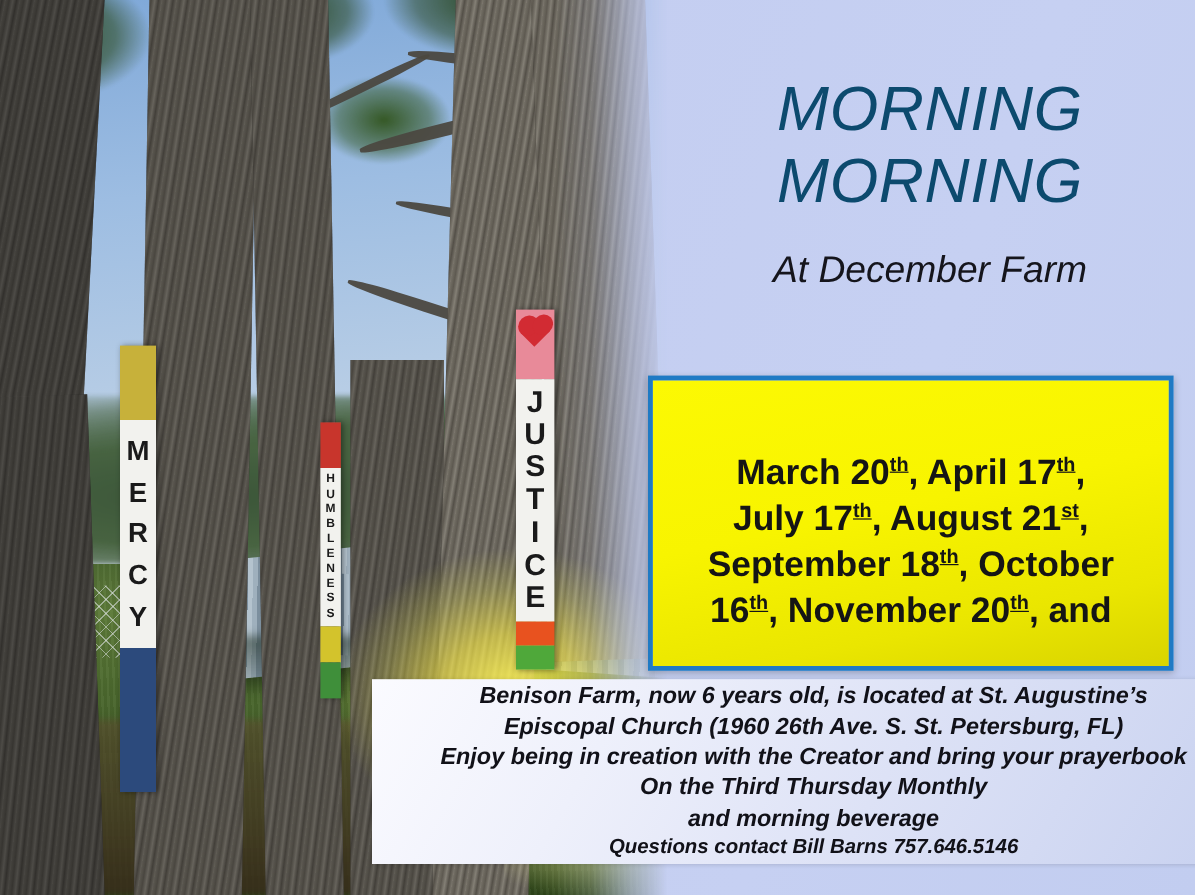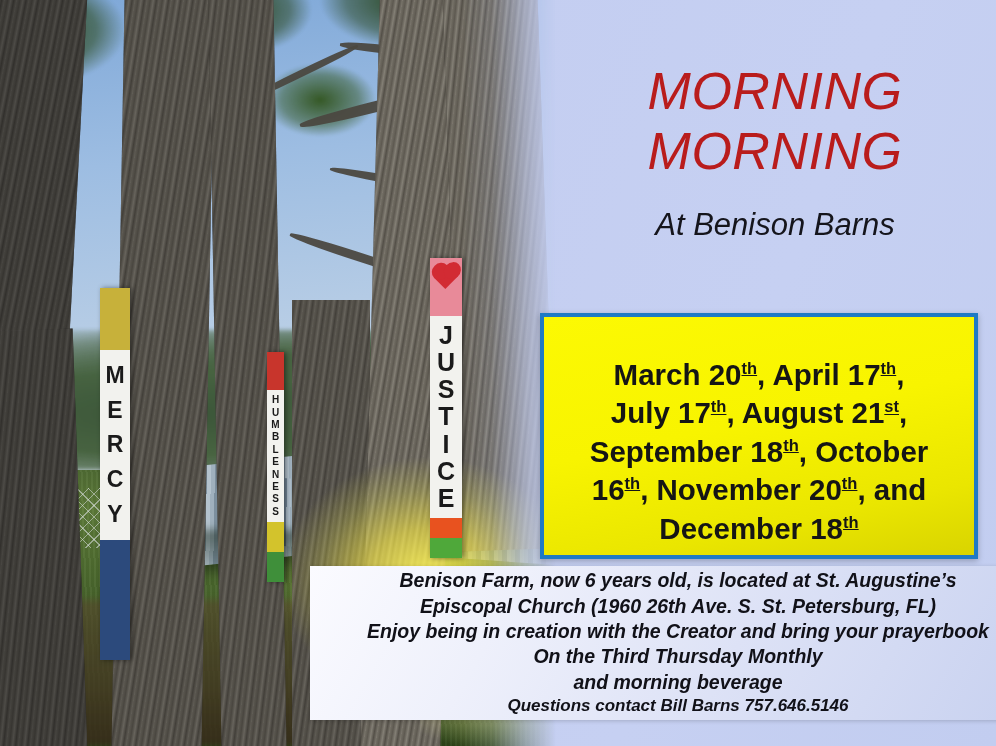--- a/index.html
+++ b/index.html
@@ -79,21 +79,21 @@
   .post .letters span{display:block;}
 
   .heart{width:100%;height:38px;display:flex;align-items:center;justify-content:center;}
   .heart i{display:block;width:18px;height:16px;position:relative;transform:rotate(-45deg);background:#d22b33;}
   .heart i:before,.heart i:after{content:"";position:absolute;width:18px;height:16px;background:#d22b33;border-radius:50%;}
   .heart i:before{top:-8px;left:0;}
   .heart i:after{top:0;left:9px;}
 
   
   .title{position:absolute;left:560px;top:62px;width:430px;text-align:center;
-     font-style:italic;font-weight:400;font-size:52px;line-height:1.15;color:#b91c1c;letter-spacing:.5px;}
+     font-style:italic;font-weight:400;font-size:52px;line-height:1.15;color:#0c4a6e;letter-spacing:.5px;}
   .subtitle{position:absolute;left:560px;top:203px;width:430px;text-align:center;
      font-style:italic;font-weight:400;font-size:31px;line-height:1.42;color:#15151c;}
 
   .datebox{position:absolute;left:540px;top:313px;width:438px;height:246px;
      background:linear-gradient(168deg,#fcf903 0%,#f8f400 45%,#eae600 78%,#d9d400 100%);
      border:4px solid #1f7ac4;box-sizing:border-box;
      display:flex;align-items:center;justify-content:center;
      box-shadow:0 2px 6px rgba(0,0,0,.25);}
   .datetext{width:100%;text-align:center;font-weight:700;font-size:29.5px;line-height:1.30;color:#151515;padding:0 6px;box-sizing:border-box;margin-top:32px;}
   .datetext sup{font-size:.56em;vertical-align:super;text-decoration:underline;}
@@ -195,30 +195,29 @@
       <div class="seg" style="height:20px;background:#4fa83a;"></div>
     </div>
   </div>
 
   <div class="title">
     <div>MORNING</div>
     <div>MORNING</div>
   </div>
 
   <div class="subtitle">
-    <div>At Benison Barns</div>
+    <div>At December Farm</div>
   </div>
 
   <div class="datebox">
     <div class="datetext" id="datetext">
         <div>March 20<sup>th</sup>, April 17<sup>th</sup>,</div>
         <div>July 17<sup>th</sup>, August 21<sup>st</sup>,</div>
         <div>September 18<sup>th</sup>, October</div>
         <div>16<sup>th</sup>, November 20<sup>th</sup>, and</div>
-        <div>December 18<sup>th</sup></div>
       </div>
   </div>
 
   <div class="infobox">
     <div class="infotext">
       <span class="l">Benison Farm, now 6 years old, is located at St. Augustine’s</span>
       <span class="l">Episcopal Church (1960 26th Ave. S. St. Petersburg, FL)</span>
       <span class="l">Enjoy being in creation with the Creator and bring your prayerbook</span>
       <span class="l">On the Third Thursday Monthly</span>
       <span class="l">and morning beverage</span>

